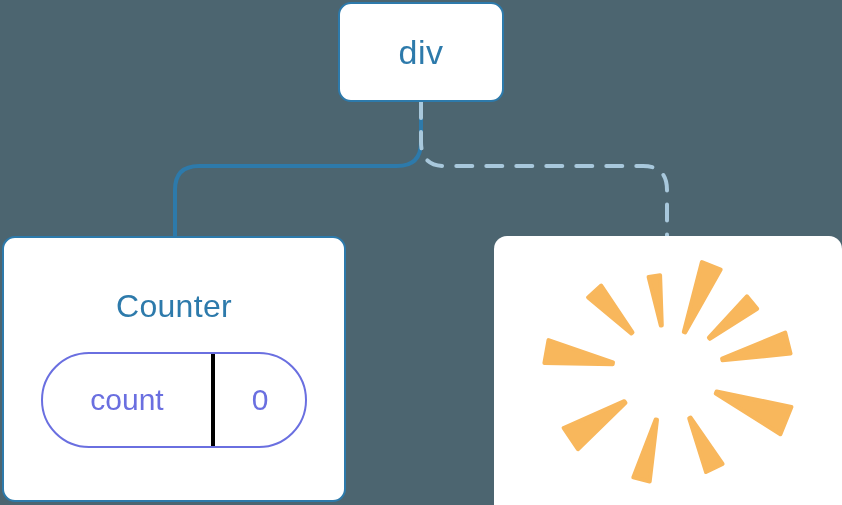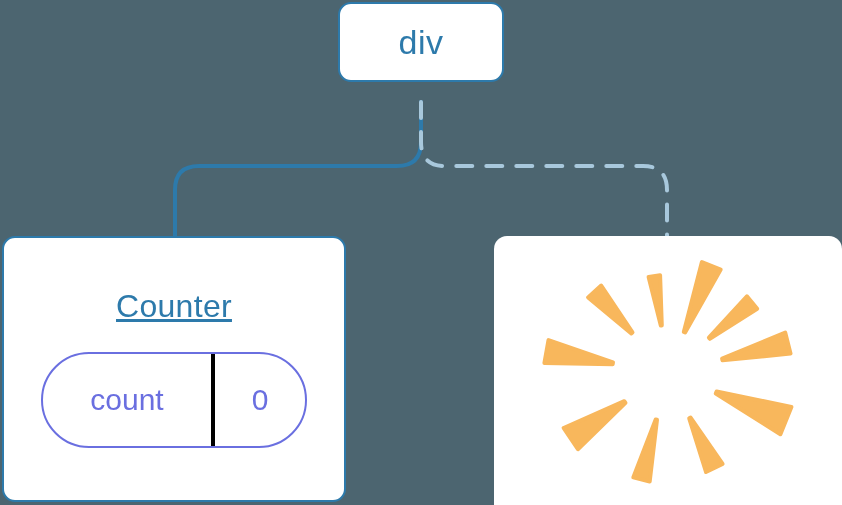--- a/index.html
+++ b/index.html
@@ -36,21 +36,21 @@
     box-sizing: border-box;
   }
   .node.bordered {
     border: 2px solid #2d7aab;
   }
 
   #node-div {
     left: 338px;
     top: 2px;
     width: 166px;
-    height: 80px;
+    height: 100px;
     border-radius: 13px;
     display: flex;
     align-items: center;
     justify-content: center;
   }
   .node-title-div {
     color: #2d7aab;
     font-size: 34px;
     font-weight: 400;
     letter-spacing: 0.5px;
@@ -67,21 +67,20 @@
     flex-direction: column;
     align-items: center;
   }
   .node-title-counter {
     color: #2d7aab;
     font-size: 32px;
     font-weight: 400;
     letter-spacing: 0.3px;
     margin-top: 52px;
     line-height: 1;
-    text-decoration: underline;
   }
 
   
   .state-pill {
     margin-top: 30px;
     width: 266px;
     height: 96px;
     border: 2px solid #6a6fe0;
     border-radius: 48px;
     box-sizing: border-box;

